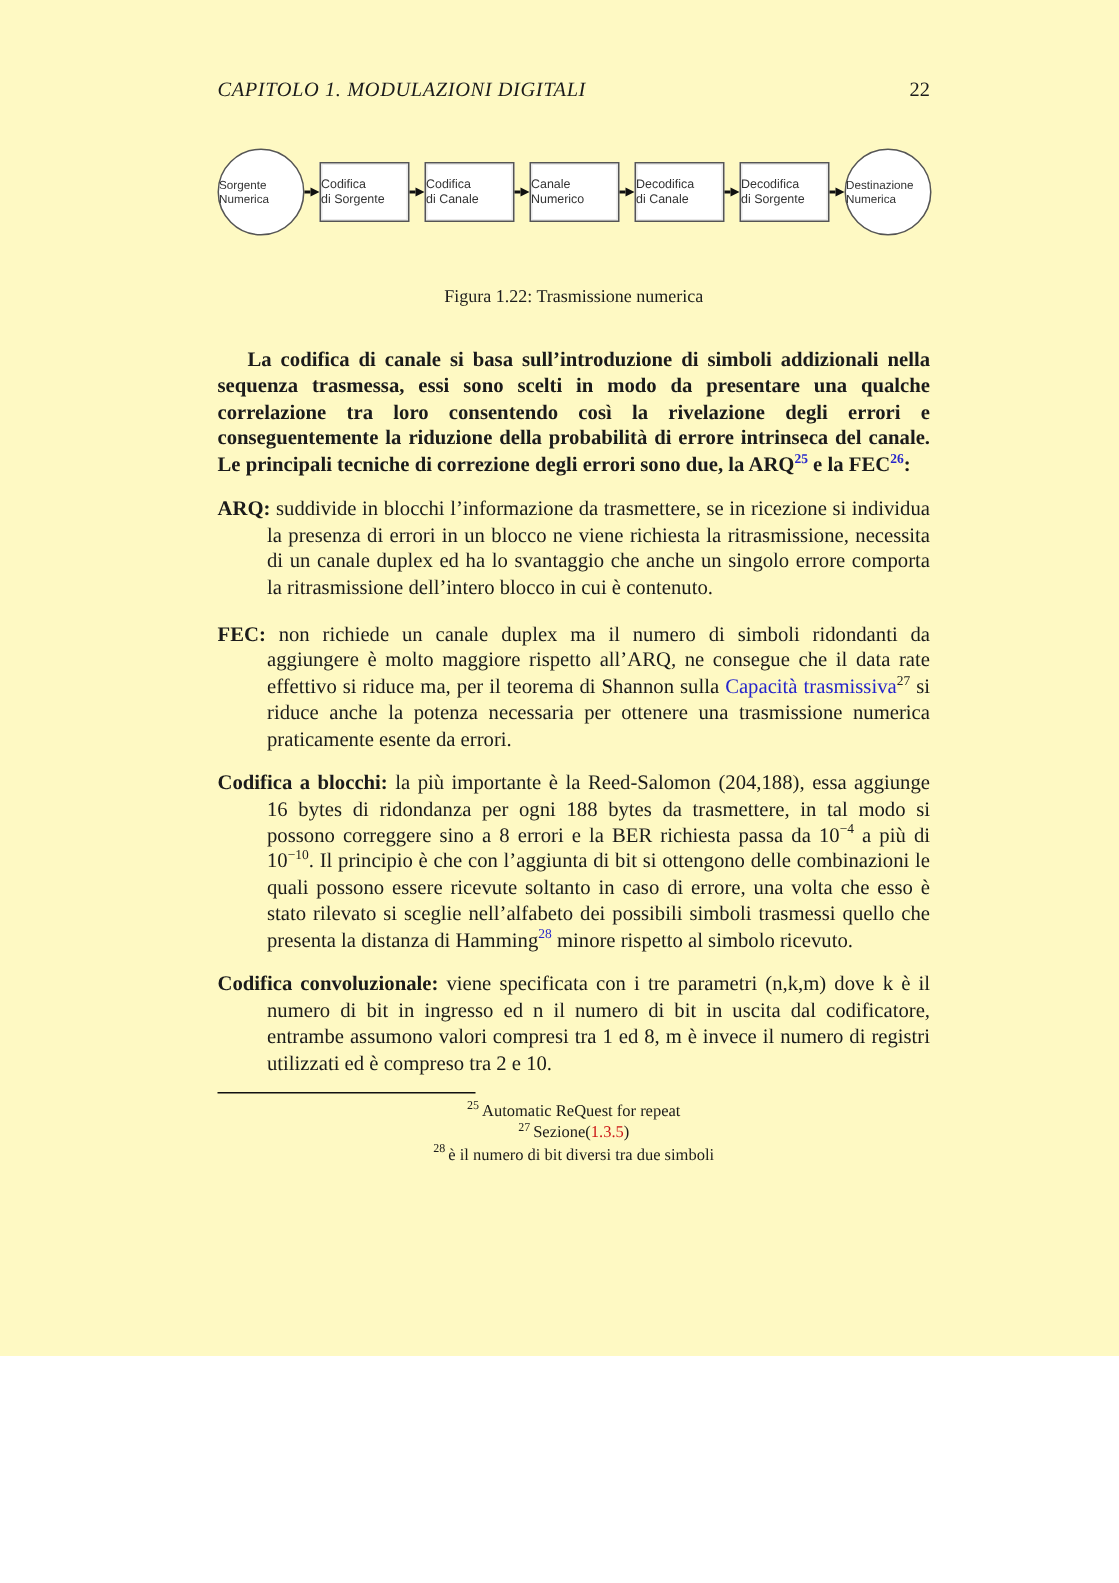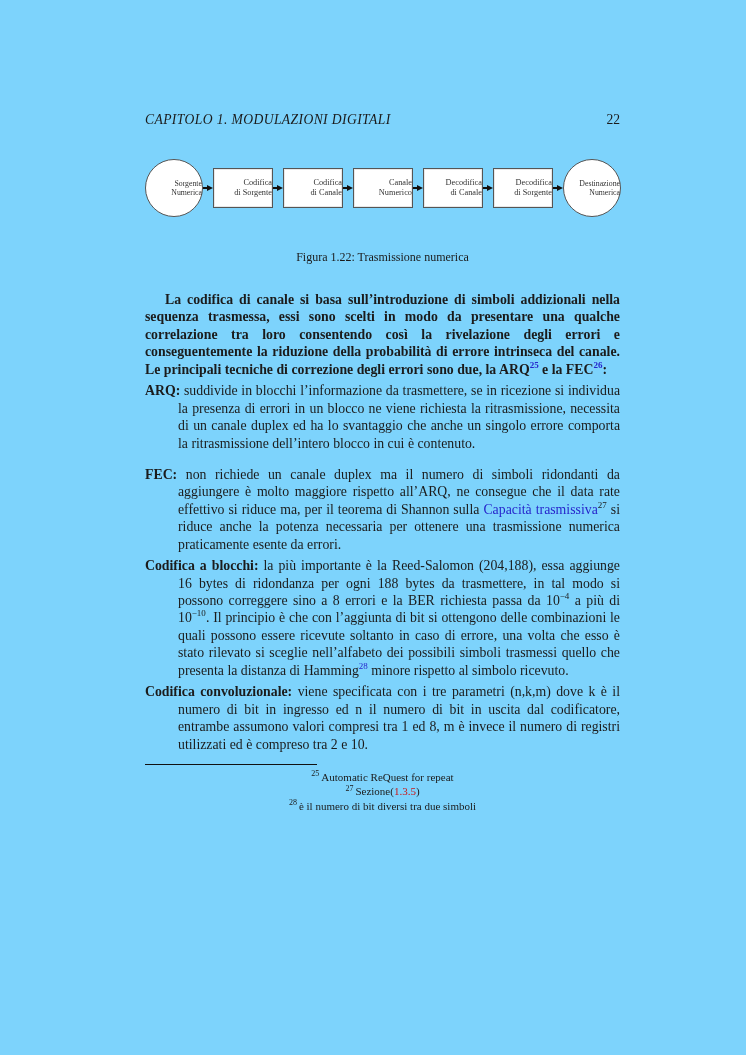--- a/index.html
+++ b/index.html
@@ -1,46 +1,46 @@
 <!DOCTYPE html>
 <html><head>
 <meta charset="utf-8">
 <style>
   html,body { margin:0; padding:0; background:#ffffff; }
   .page {
     position:relative; box-sizing:border-box;
-    width:746px; height:1055px; background:#7dd3fc; overflow:hidden;
+    width:746px; height:904px; background:#fef9c3; overflow:hidden;
     font-family:"Liberation Serif", serif; color:#1b1b1b;
-    padding:112px 126px 0 145px; font-size:13.8px;
+    padding:52px 126px 0 145px; font-size:13.8px;
   }
   .running-header { display:flex; justify-content:space-between; align-items:baseline; font-size:13.6px; }
   .chapter-title { font-style:italic; letter-spacing:0.4px; }
   .page-number { font-style:normal; }
 
   .diagram { margin-top:31px; display:flex; align-items:center; width:100%; }
   .node {
     border:1px solid #555; background:#fff; flex:none;
-    display:flex; flex-direction:column; justify-content:center; align-items:flex-end;
-    text-align:center; font-family:Liberation Serif, serif;
+    display:flex; flex-direction:column; justify-content:center; align-items:flex-start;
+    text-align:center; font-family:Liberation Sans, sans-serif;
     font-size:8.3px; line-height:1.18; color:#333;
   }
   .node.box { width:58px; height:38px; box-shadow:inset 0 0 0 1px #e8e8e8; }
   .node.circle { width:56px; height:56px; border-radius:50%; font-size:7.8px; }
   .arrow { flex:1 1 auto; display:flex; align-items:center; min-width:10px; }
   .arrow .shaft { flex:1; height:1.6px; background:#111; }
   .arrow .head { width:0; height:0; border-top:3.5px solid transparent; border-bottom:3.5px solid transparent; border-left:6px solid #111; }
 
   .figure-caption { text-align:center; margin-top:33px; font-size:12px; }
 
   .para { margin:0; text-align:justify; line-height:1.265; }
   .first-indent { text-indent:20px; }
   .mt-caption { margin-top:26px;font-weight:bold; }
   .hang { margin:0; margin-top:12px; padding-left:33px; text-indent:-33px; text-align:justify; line-height:1.265; }
   .hang .lead { font-weight:bold; }
-  .mt { margin-top:4px; }
+  .mt { margin-top:12px; }
   .mt-lg { margin-top:14px; }
 
   sup { font-size:9px; line-height:0; vertical-align:super; }
   .link-blue { color:#2626cc; text-decoration:none; cursor:pointer; }
   .link-red  { color:#cc1414; text-decoration:none; cursor:pointer; }
   .sup-plain { color:#1b1b1b; }
 
   .footnotes { margin-top:11px; font-size:11px; line-height:1.32; color:#1b1b1b; }
   .fn-rule { width:172px; border-top:1.2px solid #111; margin-bottom:5px; }
   .fn { text-align:center; }

